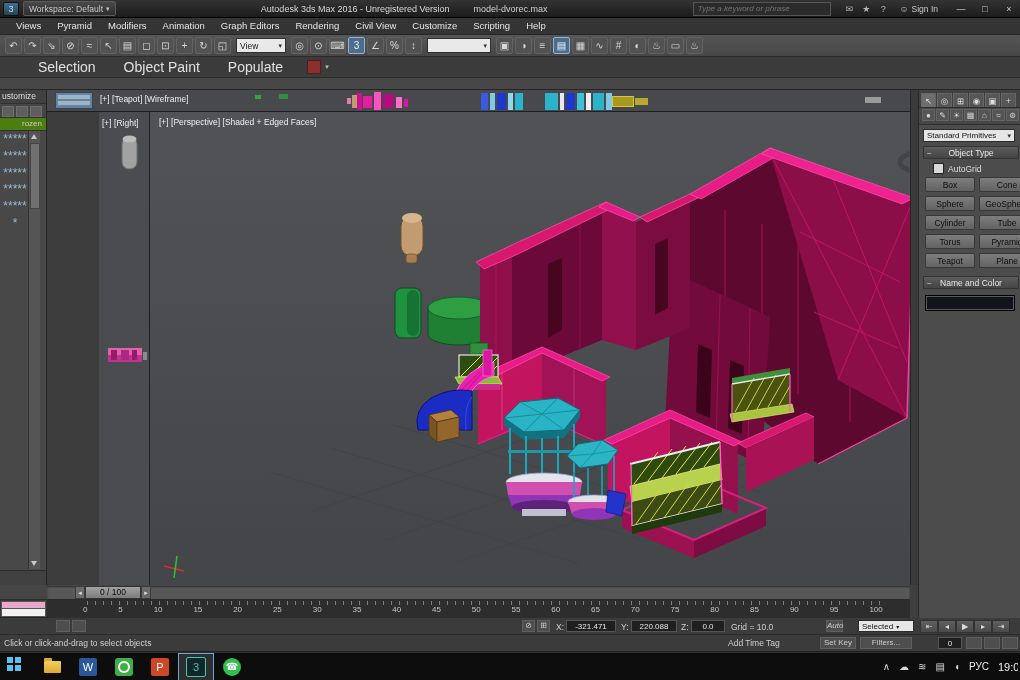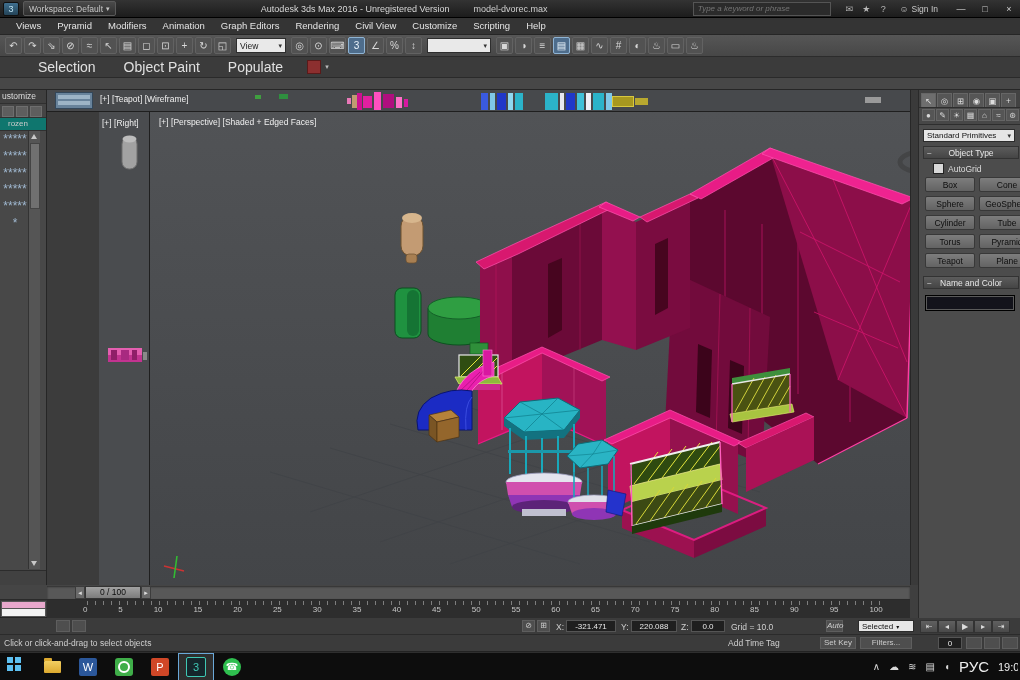--- a/index.html
+++ b/index.html
@@ -40,21 +40,21 @@
   .ribbon-sq{width:12px;height:12px;background:#8c2f2f;border:1px solid #5a1a1a;margin-left:10px;}
   .ribbon-arrow{font-size:7px;color:#bbb;margin-left:4px;}
   #ribbonstrip{position:absolute;top:78px;left:0;width:1020px;height:12px;background:#474747;border-bottom:1px solid #262626;box-sizing:border-box;}
   
   #main{position:absolute;top:90px;left:0;width:1020px;height:495px;background:#3c3c3c;}
   
   #sexp{position:absolute;top:0;left:0;width:47px;height:495px;background:#484848;border-right:1px solid #262626;box-sizing:border-box;overflow:hidden;}
   .se-menu{height:13px;font-size:8.5px;color:#ddd;padding-left:2px;line-height:13px;background:#404040;border-bottom:1px solid #303030;}
   .se-tools{height:14px;display:flex;gap:2px;padding:2px 2px;background:#454545;border-bottom:1px solid #303030;box-sizing:border-box;}
   .se-tbtn{width:10px;height:9px;background:#5e5e5e;border:1px solid #6e6e6e;}
-  .se-col{height:12px;font-size:8px;color:#ccc;padding-left:8px;line-height:12px;border-bottom:1px solid #303030;background:#0f766e;}
+  .se-col{height:12px;font-size:8px;color:#ccc;padding-left:18px;line-height:12px;border-bottom:1px solid #303030;background:#4d7c0f;text-align:center;}
   .se-body{display:flex;height:438px;}
   .se-stars{width:26px;font-size:12px;line-height:16.8px;text-align:center;color:#9fb7cf;word-break:break-all;padding-left:2px;}
   .se-scroll{width:11px;background:#555;border-left:1px solid #333;position:relative;}
   .se-arrow-up,.se-arrow-dn{position:absolute;left:2px;width:0;height:0;border-left:3px solid transparent;border-right:3px solid transparent;}
   .se-arrow-up{top:3px;border-bottom:5px solid #c8c8c8;}
   .se-arrow-dn{bottom:3px;border-top:5px solid #c8c8c8;}
   .se-thumb{position:absolute;top:12px;left:1px;width:8px;height:64px;background:#707070;border:1px solid #444;}
   .se-footer{position:absolute;bottom:0;left:0;width:47px;height:14px;background:#414141;border-top:1px solid #2c2c2c;}
   
   #vparea{position:absolute;top:0;left:47px;width:863px;height:495px;}
@@ -128,21 +128,21 @@
   .ic-folder .app-glyph::before{content:"";position:absolute;top:-3px;left:0;width:8px;height:3px;background:#dca92f;border-radius:1px 1px 0 0;}
   .ic-word .app-glyph{background:#2b579a;border-radius:2px;}
   .ic-green .app-glyph{background:#3fae49;border-radius:3px;}
   .ic-green .app-glyph::before{content:"";width:8px;height:8px;border:2px solid #fff;border-radius:50%;}
   .ic-ppt .app-glyph{background:#d04727;border-radius:2px;}
   .ic-max{background:#2e2e2e;box-shadow:inset 0 0 0 1px #6aa8d8;}
   .ic-max .app-glyph{background:#15262b;color:#3fc8b4;border:1px solid #3fc8b4;border-radius:2px;}
   .ic-wa .app-glyph{background:#2fbf4f;border-radius:50%;font-size:10px;}
   #tray{margin-left:auto;display:flex;align-items:center;gap:9px;padding-right:2px;}
   .tray-ic{font-size:10px;color:#d8d8d8;}
-  .tray-lang{font-size:15px;color:#eee;}
+  .tray-lang{font-size:10px;color:#eee;}
   .tray-time{font-size:11px;color:#eee;width:20px;overflow:hidden;white-space:nowrap;}
 </style>
 </head>
 <body>
 
 <div id="titlebar">
   <span class="logo">3</span>
   <div class="ws-dd">
     <span>Workspace: Default</span>
     <span style="font-size:7px;">▾</span>

